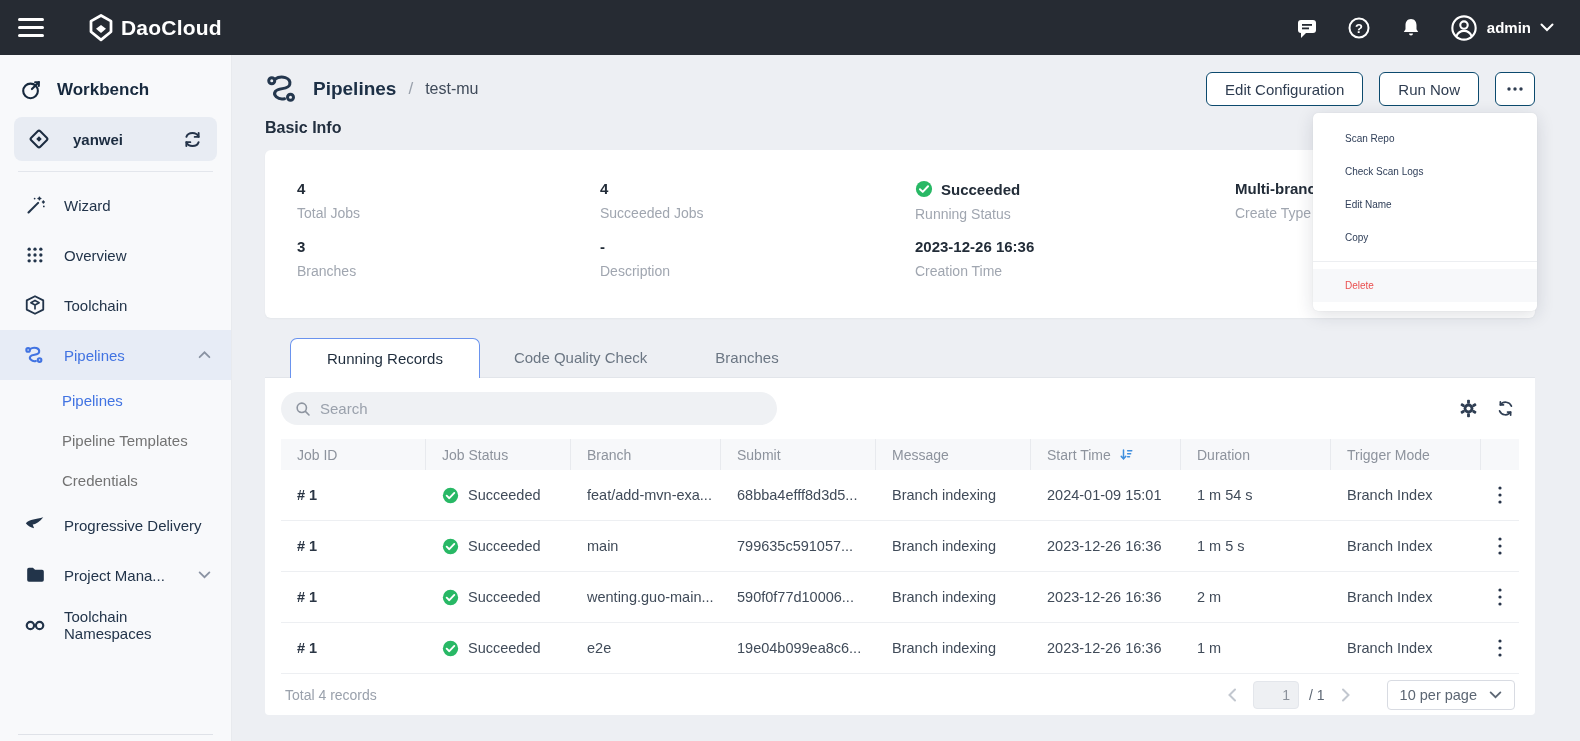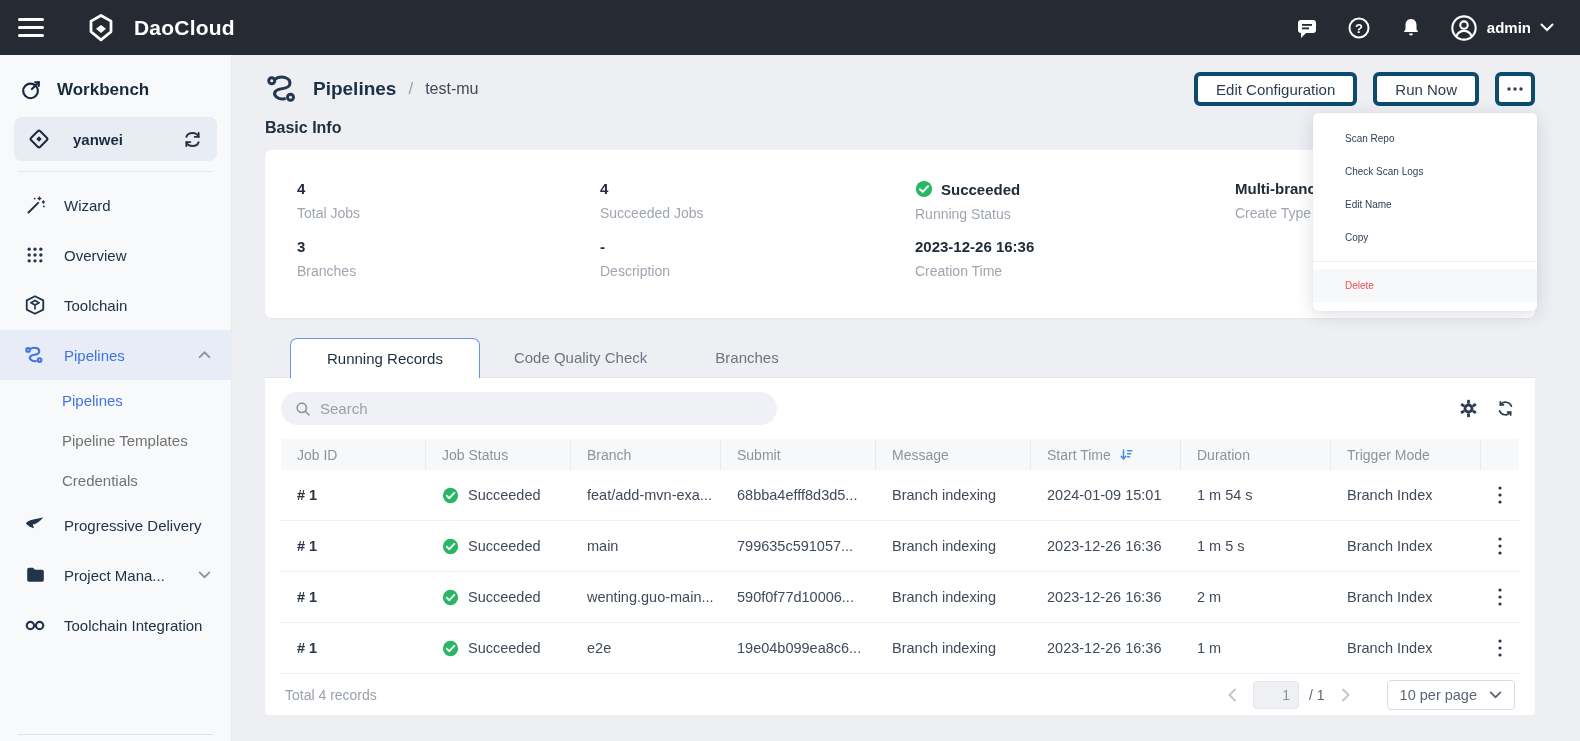--- a/index.html
+++ b/index.html
@@ -4,21 +4,21 @@
 <style>
   * { margin:0; padding:0; box-sizing:border-box; }
   html,body { width:1580px; height:741px; overflow:hidden; }
   body { font-family:"Liberation Sans", sans-serif; color:#2b3a4d; background:#edeff3; }
 
   
   .navbar { height:55px; background:#262b33; display:flex; align-items:center; padding:0 26px 0 18px; }
   .hamburger { width:28px; height:22px; display:flex; flex-direction:column; justify-content:center; gap:5px; cursor:pointer; }
   .hamburger span { height:3px; background:#fff; border-radius:2px; }
   .hamburger span:nth-child(1){width:26px;} .hamburger span:nth-child(2){width:26px;} .hamburger span:nth-child(3){width:26px;}
-  .brand { display:flex; align-items:center; gap:18px; margin-left:40px; }
+  .brand { display:flex; align-items:center; gap:5px; margin-left:40px; }
   .brand-name { color:#fff; font-size:21px; font-weight:bold; letter-spacing:.2px; }
   .nav-right { margin-left:auto; display:flex; align-items:center; gap:26px; }
   .nav-icon { width:26px; height:26px; display:flex; align-items:center; justify-content:center; cursor:pointer; }
   .nav-user { display:flex; align-items:center; gap:9px; cursor:pointer; }
   .nav-user .uname { color:#fff; font-size:15px; font-weight:bold; }
 
   
   .shell { display:flex; height:686px; }
   .sidebar { width:232px; background:#f8f9fb; border-right:1px solid #e8eaee; padding-top:14px; position:relative; flex-shrink:0; }
   .main { flex:1; position:relative; padding:16px 45px 0 33px; }
@@ -37,21 +37,21 @@
   .sb-bottomline { position:absolute; bottom:6px; left:18px; right:18px; height:1px; background:#dfe2e8; }
   .sb-icon { width:22px; height:22px; flex-shrink:0; display:flex; align-items:center; justify-content:center; }
 
   
   .crumb-row { display:flex; align-items:center; }
   .crumb-icon { width:36px; height:36px; margin-right:12px; }
   .crumb-root { font-size:19px; font-weight:bold; color:#1c2f45; cursor:pointer; }
   .crumb-sep { margin:0 12px; color:#9aa1ac; font-size:17px; }
   .crumb-cur { font-size:16px; color:#3f4a59; }
   .head-actions { margin-left:auto; display:flex; align-items:center; gap:16px; }
-  .btn { background:#fff; border:4px solid #0c4a6e; border-radius:6px; height:34px; padding:0 18px; font-size:15px; color:#2e3c50; font-family:inherit; cursor:pointer; display:flex; align-items:center; }
+  .btn { background:#fff; border:1px solid #0c4a6e; border-radius:6px; height:34px; padding:0 18px; font-size:15px; color:#2e3c50; font-family:inherit; cursor:pointer; display:flex; align-items:center; }
   .btn-more { width:40px; padding:0; justify-content:center; }
 
   .section-title { margin-top:12px; font-size:16px; font-weight:bold; color:#222f3f; }
 
   
   .card { margin-top:13px; background:#fff; border-radius:6px; box-shadow:0 1px 2px rgba(30,40,60,.04); height:168px; padding:30px 32px; display:grid; grid-template-columns:303px 315px 320px 1fr; grid-template-rows:1fr 1fr; row-gap:8px; }
   .stat .val { font-size:15px; font-weight:bold; color:#222c38; display:flex; align-items:center; gap:8px; }
   .stat .lab { margin-top:8px; font-size:14px; color:#a0a6b0; }
 
   
@@ -278,21 +278,21 @@
       </span>
     </div>
 
     <div class="sb-item">
       <span class="sb-icon">
         <svg width="23" height="23" viewBox="0 0 24 24" fill="none" stroke="#22344a" stroke-width="2.4">
             <circle cx="7" cy="12" r="4"></circle>
             <circle cx="17" cy="12" r="4"></circle>
           </svg>
       </span>
-      <span class="lbl">Toolchain Integration</span>
+      <span class="lbl">Toolchain Namespaces</span>
     </div>
 
     <div class="sb-bottomline"></div>
   </div>
 
   <div class="main">
 
     <div class="crumb-row">
       <span class="crumb-icon">
         <svg width="36" height="36" viewBox="0 0 24 24" fill="none" stroke="#24374e" stroke-width="2" stroke-linecap="round">

